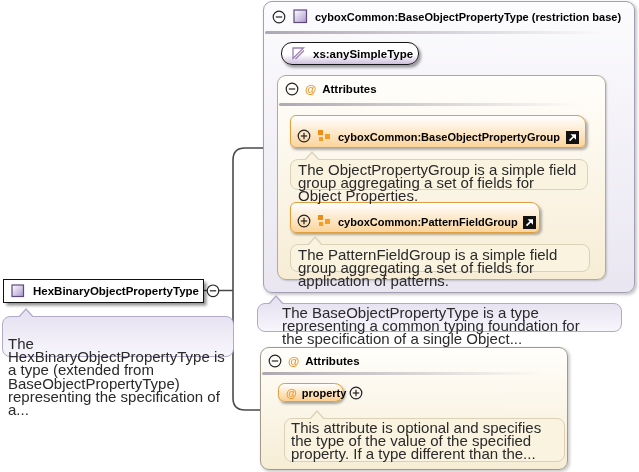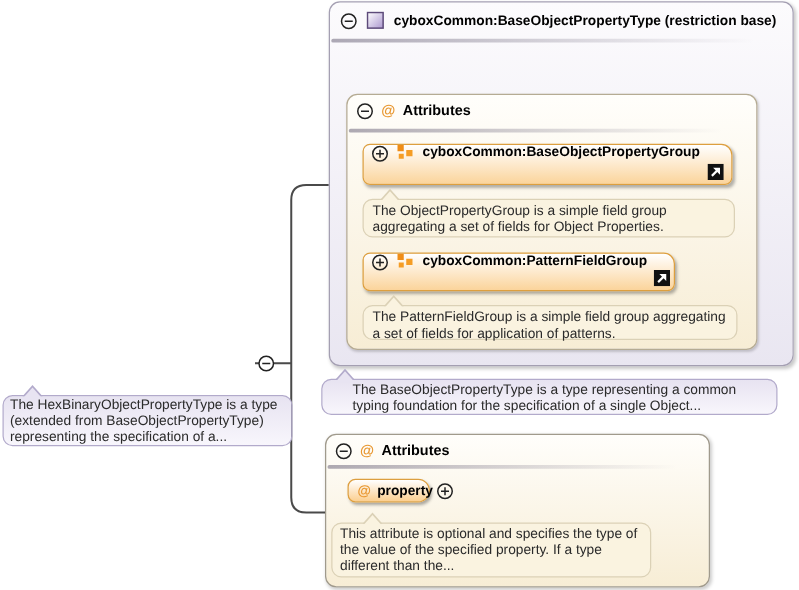--- a/index.html
+++ b/index.html
@@ -17,21 +17,21 @@
     background:#fff; border:1.3px solid #111; z-index:3;
     box-shadow:2.5px 2.5px 3px rgba(0,0,0,.45);
     display:flex; align-items:center; gap:8px; padding-left:7px;
     font-size:11.5px; font-weight:bold; color:#000; white-space:nowrap;
   }
   .node-toggle { position:absolute; left:206px; top:284px; z-index:3; }
 
   
   .callout {
     position:absolute; z-index:2; border-radius:8px;
-    font-size:11px; line-height:13.2px; color:#2a2a2a;
+    font-size:15px; line-height:13.2px; color:#2a2a2a;
   }
   .callout .ptr-b { position:absolute; top:-9px; width:0; height:0;
     border-left:8px solid transparent; border-right:8px solid transparent; }
   .callout .ptr-f { position:absolute; top:-7.4px; width:0; height:0;
     border-left:8px solid transparent; border-right:8px solid transparent; }
   .callout.lavender {
     background:linear-gradient(#e7e3f1, #f8f6fc);
     border:1px solid #b2aacb;
   }
   .callout.lavender .ptr-b { border-bottom:9px solid #b2aacb; }
@@ -83,21 +83,21 @@
     font-size:11.5px; font-weight:bold; color:#000;
   }
   .at-sign { color:#e8962e; font-weight:bold; font-size:11.5px; }
 
   
   .group-pill {
     position:absolute; border-radius:6px 9px 6px 6px;
     border:1.2px solid #dd9f3f;
     background:linear-gradient(#ffffff, #fbd49b);
     box-shadow:1.5px 2px 2.5px rgba(0,0,0,.3);
-    display:flex; align-items:flex-start; gap:7px; padding:0 0 4px 6px;
+    display:flex; align-items:flex-end; gap:7px; padding:0 0 4px 6px;
     font-size:11px; font-weight:bold; color:#000; white-space:nowrap;
   }
   .jump { position:absolute; right:6px; bottom:3px; }
 
   
   .grp-icon { position:relative; width:13px; height:13px; }
   .grp-icon i { position:absolute; background:#f59d25; }
   .grp-icon .s1 { left:0; top:0; width:5px; height:5px; background:#ef8d18; }
   .grp-icon .s2 { left:1px; top:7px; width:4px; height:4px; }
   .grp-icon .s3 { left:7px; top:3.5px; width:5px; height:5px; }
@@ -124,30 +124,42 @@
 </style>
 </head>
 <body>
 
 <div id="canvas">
 
   <svg id="connector-svg" width="639" height="472">
     <path d="M204,290.5 H233 M233,290.5 V160 Q233,148 245,148 H263 M233,290.5 V398 Q233,410 245,410 H260" fill="none" stroke="#4a4a4a" stroke-width="1.6"></path>
   </svg>
 
+  <div class="node-box">
+    <svg class="icon" width="14" height="14">
+      <defs>
+          <linearGradient id="pg1" x1="0" y1="0" x2="1" y2="1">
+        <stop offset="0" stop-color="#ffffff"></stop>
+            <stop offset="1" stop-color="#ab97cf"></stop>
+      </linearGradient>
+        </defs>
+      <rect x="1" y="1" width="11.5" height="11.5" fill="url(#pg1)" stroke="#5d4a7a" stroke-width="1.2"></rect>
+    </svg>
+    <span>HexBinaryObjectPropertyType</span>
+  </div>
 
   <svg class="node-toggle" width="14" height="14">
     <circle cx="7" cy="6.8" r="5.8" fill="#fff" stroke="#222" stroke-width="1.2"></circle>
     <line x1="3.8" y1="6.8" x2="10.2" y2="6.8" stroke="#222" stroke-width="1.2"></line>
   </svg>
 
   <div class="callout lavender" style="left:2px; top:316px; width:232px; height:41px;">
     <div class="ptr-b" style="left:15px"></div>
     <div class="ptr-f" style="left:15px"></div>
-    <div class="desc-text" style="padding:1px 5px">The HexBinaryObjectPropertyType is a type (extended from BaseObjectPropertyType) representing the specification of a...</div>
+    <div class="desc-text" style="padding:20px 5px">The HexBinaryObjectPropertyType is a type (extended from BaseObjectPropertyType) representing the specification of a...</div>
   </div>
 
   <div class="panel" id="base-panel">
     <div class="panel-hdr">
       <svg class="icon" width="14" height="14">
         <circle cx="7" cy="7" r="5.8" fill="none" stroke="#222" stroke-width="1.2"></circle>
         <line x1="3.8" y1="7" x2="10.2" y2="7" stroke="#222" stroke-width="1.2"></line>
       </svg>
       <svg class="icon" width="15" height="15">
         <defs>
@@ -155,20 +167,27 @@
           <stop offset="0" stop-color="#ffffff"></stop>
               <stop offset="1" stop-color="#ab97cf"></stop>
         </linearGradient>
           </defs>
         <rect x="1" y="1" width="12.5" height="12.5" fill="url(#pg2)" stroke="#5d4a7a" stroke-width="1.2"></rect>
       </svg>
       <span>cyboxCommon:BaseObjectPropertyType (restriction base)</span>
     </div>
     <div class="groove" style="top:29px"></div>
 
+    <div class="base-pill">
+      <svg class="icon" width="15" height="15">
+        <polygon points="2,2 12.5,2 2,12.5" fill="#ffffff" stroke="#9b7fb5" stroke-width="1.3"></polygon>
+        <line x1="4.5" y1="13" x2="13" y2="4.5" stroke="#9b7fb5" stroke-width="1.3"></line>
+      </svg>
+      <span>xs:anySimpleType</span>
+    </div>
 
     <div class="attrs-box" id="base-attrs">
       <div class="attrs-hdr">
         <svg class="icon" width="14" height="14">
           <circle cx="7" cy="7" r="5.8" fill="none" stroke="#222" stroke-width="1.2"></circle>
           <line x1="3.8" y1="7" x2="10.2" y2="7" stroke="#222" stroke-width="1.2"></line>
         </svg>
         <span class="at-sign">@</span>
         <span>Attributes</span>
       </div>
@@ -244,20 +263,20 @@
     <div class="attr-pill">
       <span class="at-sign" style="font-size:11px">@</span>
       <span>property</span>
     </div>
     <svg class="icon" style="position:absolute; left:88px; top:38px" width="14" height="14">
       <circle cx="7" cy="7" r="5.8" fill="none" stroke="#222" stroke-width="1.2"></circle>
       <line x1="3.8" y1="7" x2="10.2" y2="7" stroke="#222" stroke-width="1.2"></line>
       <line x1="7" y1="3.8" x2="7" y2="10.2" stroke="#222" stroke-width="1.2"></line>
     </svg>
 
-    <div class="callout cream" style="left:4px; top:70px; width:256px; height:44px;">
+    <div class="callout cream" style="left:23px; top:70px; width:281px; height:44px;">
       <div class="ptr-b" style="left:24px"></div>
       <div class="ptr-f" style="left:24px"></div>
       <div class="desc-text" style="padding:2px 6px">This attribute is optional and specifies the type of the value of the specified property. If a type different than the...</div>
     </div>
   </div>
 
 </div>
 
 </body></html>

